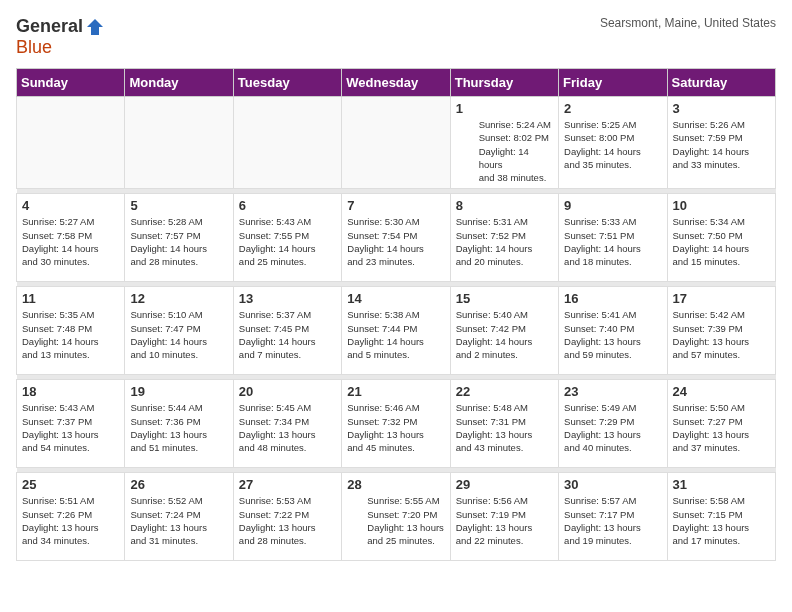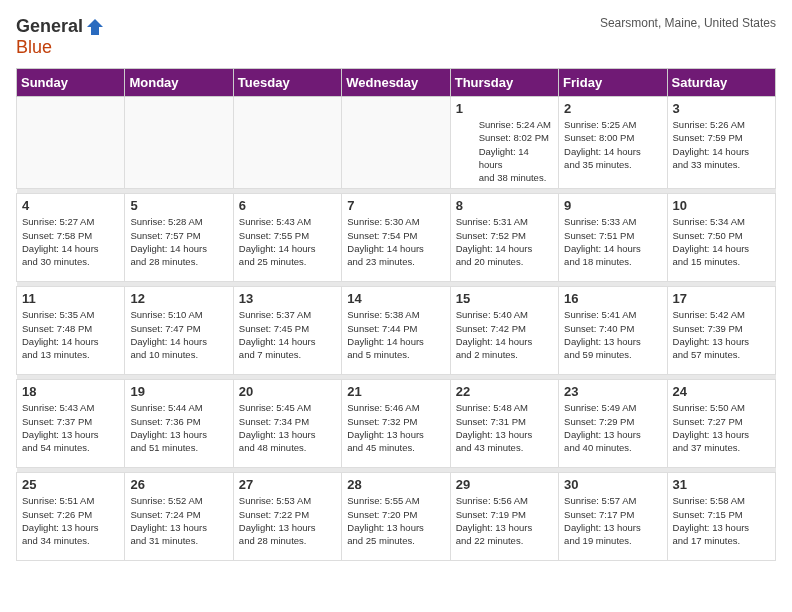--- a/index.html
+++ b/index.html
@@ -331,21 +331,21 @@
         </td>
         <td>
           <span class="day-number">27</span>
           <div class="day-info" style="white-space: pre-line;">Sunrise: 5:53 AM
 Sunset: 7:22 PM
 Daylight: 13 hours
 and 28 minutes.</div>
         </td>
         <td>
           <span class="day-number">28</span>
-          <div class="day-info" style="white-space: pre-line;">Sunrise: 5:55 AM
+          <div class="day-info" style="white-space: pre-line; margin-left: 20px;">Sunrise: 5:55 AM
 Sunset: 7:20 PM
 Daylight: 13 hours
 and 25 minutes.</div>
         </td>
         <td>
           <span class="day-number">29</span>
           <div class="day-info" style="white-space: pre-line;">Sunrise: 5:56 AM
 Sunset: 7:19 PM
 Daylight: 13 hours
 and 22 minutes.</div>

